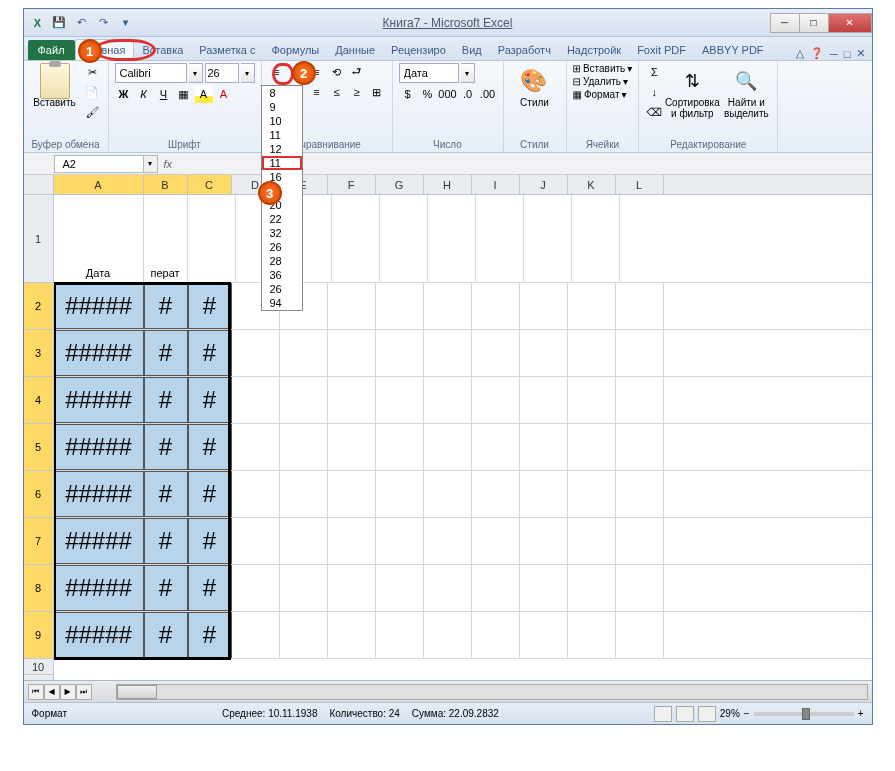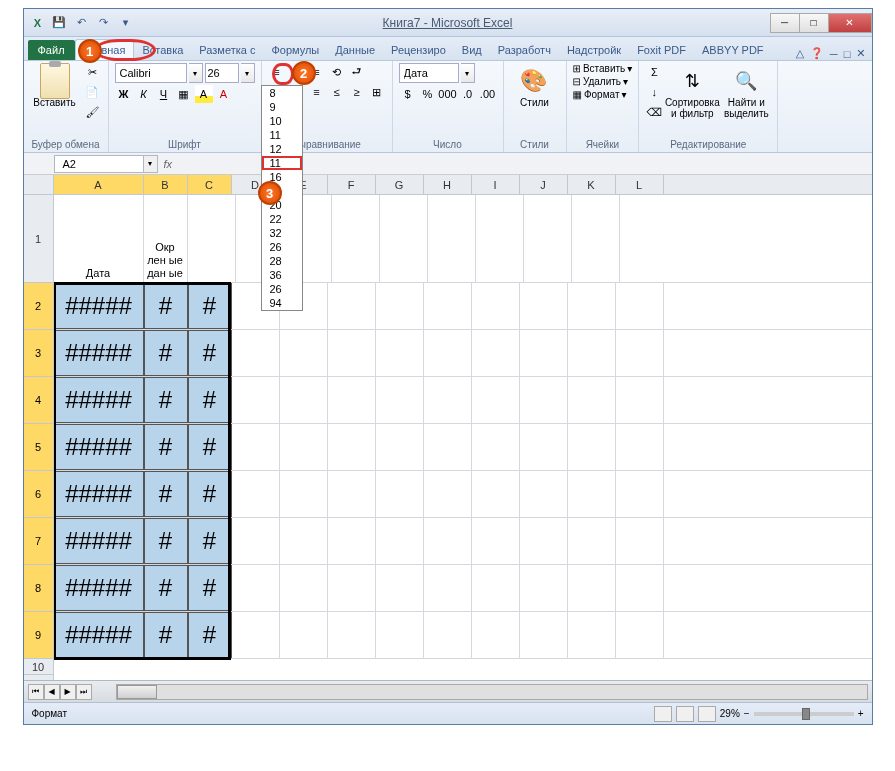--- a/index.html
+++ b/index.html
@@ -262,21 +262,21 @@
           <div class="col-hdr" style="width: 48px;">G</div>
           <div class="col-hdr" style="width: 48px;">H</div>
           <div class="col-hdr" style="width: 48px;">I</div>
           <div class="col-hdr" style="width: 48px;">J</div>
           <div class="col-hdr" style="width: 48px;">K</div>
           <div class="col-hdr" style="width: 48px;">L</div>
         </div>
       <div class="grid-body" id="grid-body">
           <div class="grid-row" style="height: 88px;">
             <div class="cell hdr-cell" style="width: 90px; align-items: flex-end;">Дата</div>
-            <div class="cell hdr-cell" style="width: 44px; align-items: flex-end;">Окр лен ые дан ые</div>
+            <div class="cell hdr-cell" style="width: 44px; align-items: flex-end;">перат</div>
             <div class="cell hdr-cell" style="width: 48px; align-items: flex-end;"></div>
             <div class="cell hdr-cell" style="width: 48px; align-items: flex-end;"></div>
             <div class="cell hdr-cell" style="width: 48px; align-items: flex-end;"></div>
             <div class="cell hdr-cell" style="width: 48px; align-items: flex-end;"></div>
             <div class="cell hdr-cell" style="width: 48px; align-items: flex-end;"></div>
             <div class="cell hdr-cell" style="width: 48px; align-items: flex-end;"></div>
             <div class="cell hdr-cell" style="width: 48px; align-items: flex-end;"></div>
             <div class="cell hdr-cell" style="width: 48px; align-items: flex-end;"></div>
             <div class="cell hdr-cell" style="width: 48px; align-items: flex-end;"></div>
           </div>
@@ -404,20 +404,25 @@
       <div class="tab-nav-btn">▶</div>
       <div class="tab-nav-btn">⏭</div>
     </div>
     <div class="hscroll">
       <div class="hscroll-thumb"></div>
     </div>
   </div>
 
   <div class="statusbar">
     <div class="status-left">Формат</div>
+    <div class="status-center">
+      <span>Среднее: 10.11.1938</span>
+      <span>Количество: 24</span>
+      <span>Сумма: 22.09.2832</span>
+    </div>
     <div class="status-right">
       <div class="view-btn"></div>
       <div class="view-btn"></div>
       <div class="view-btn"></div>
       <span>29%</span>
       <span>−</span>
       <div class="zoom-slider">
           <div class="zoom-thumb"></div>
         </div>
       <span>+</span>

